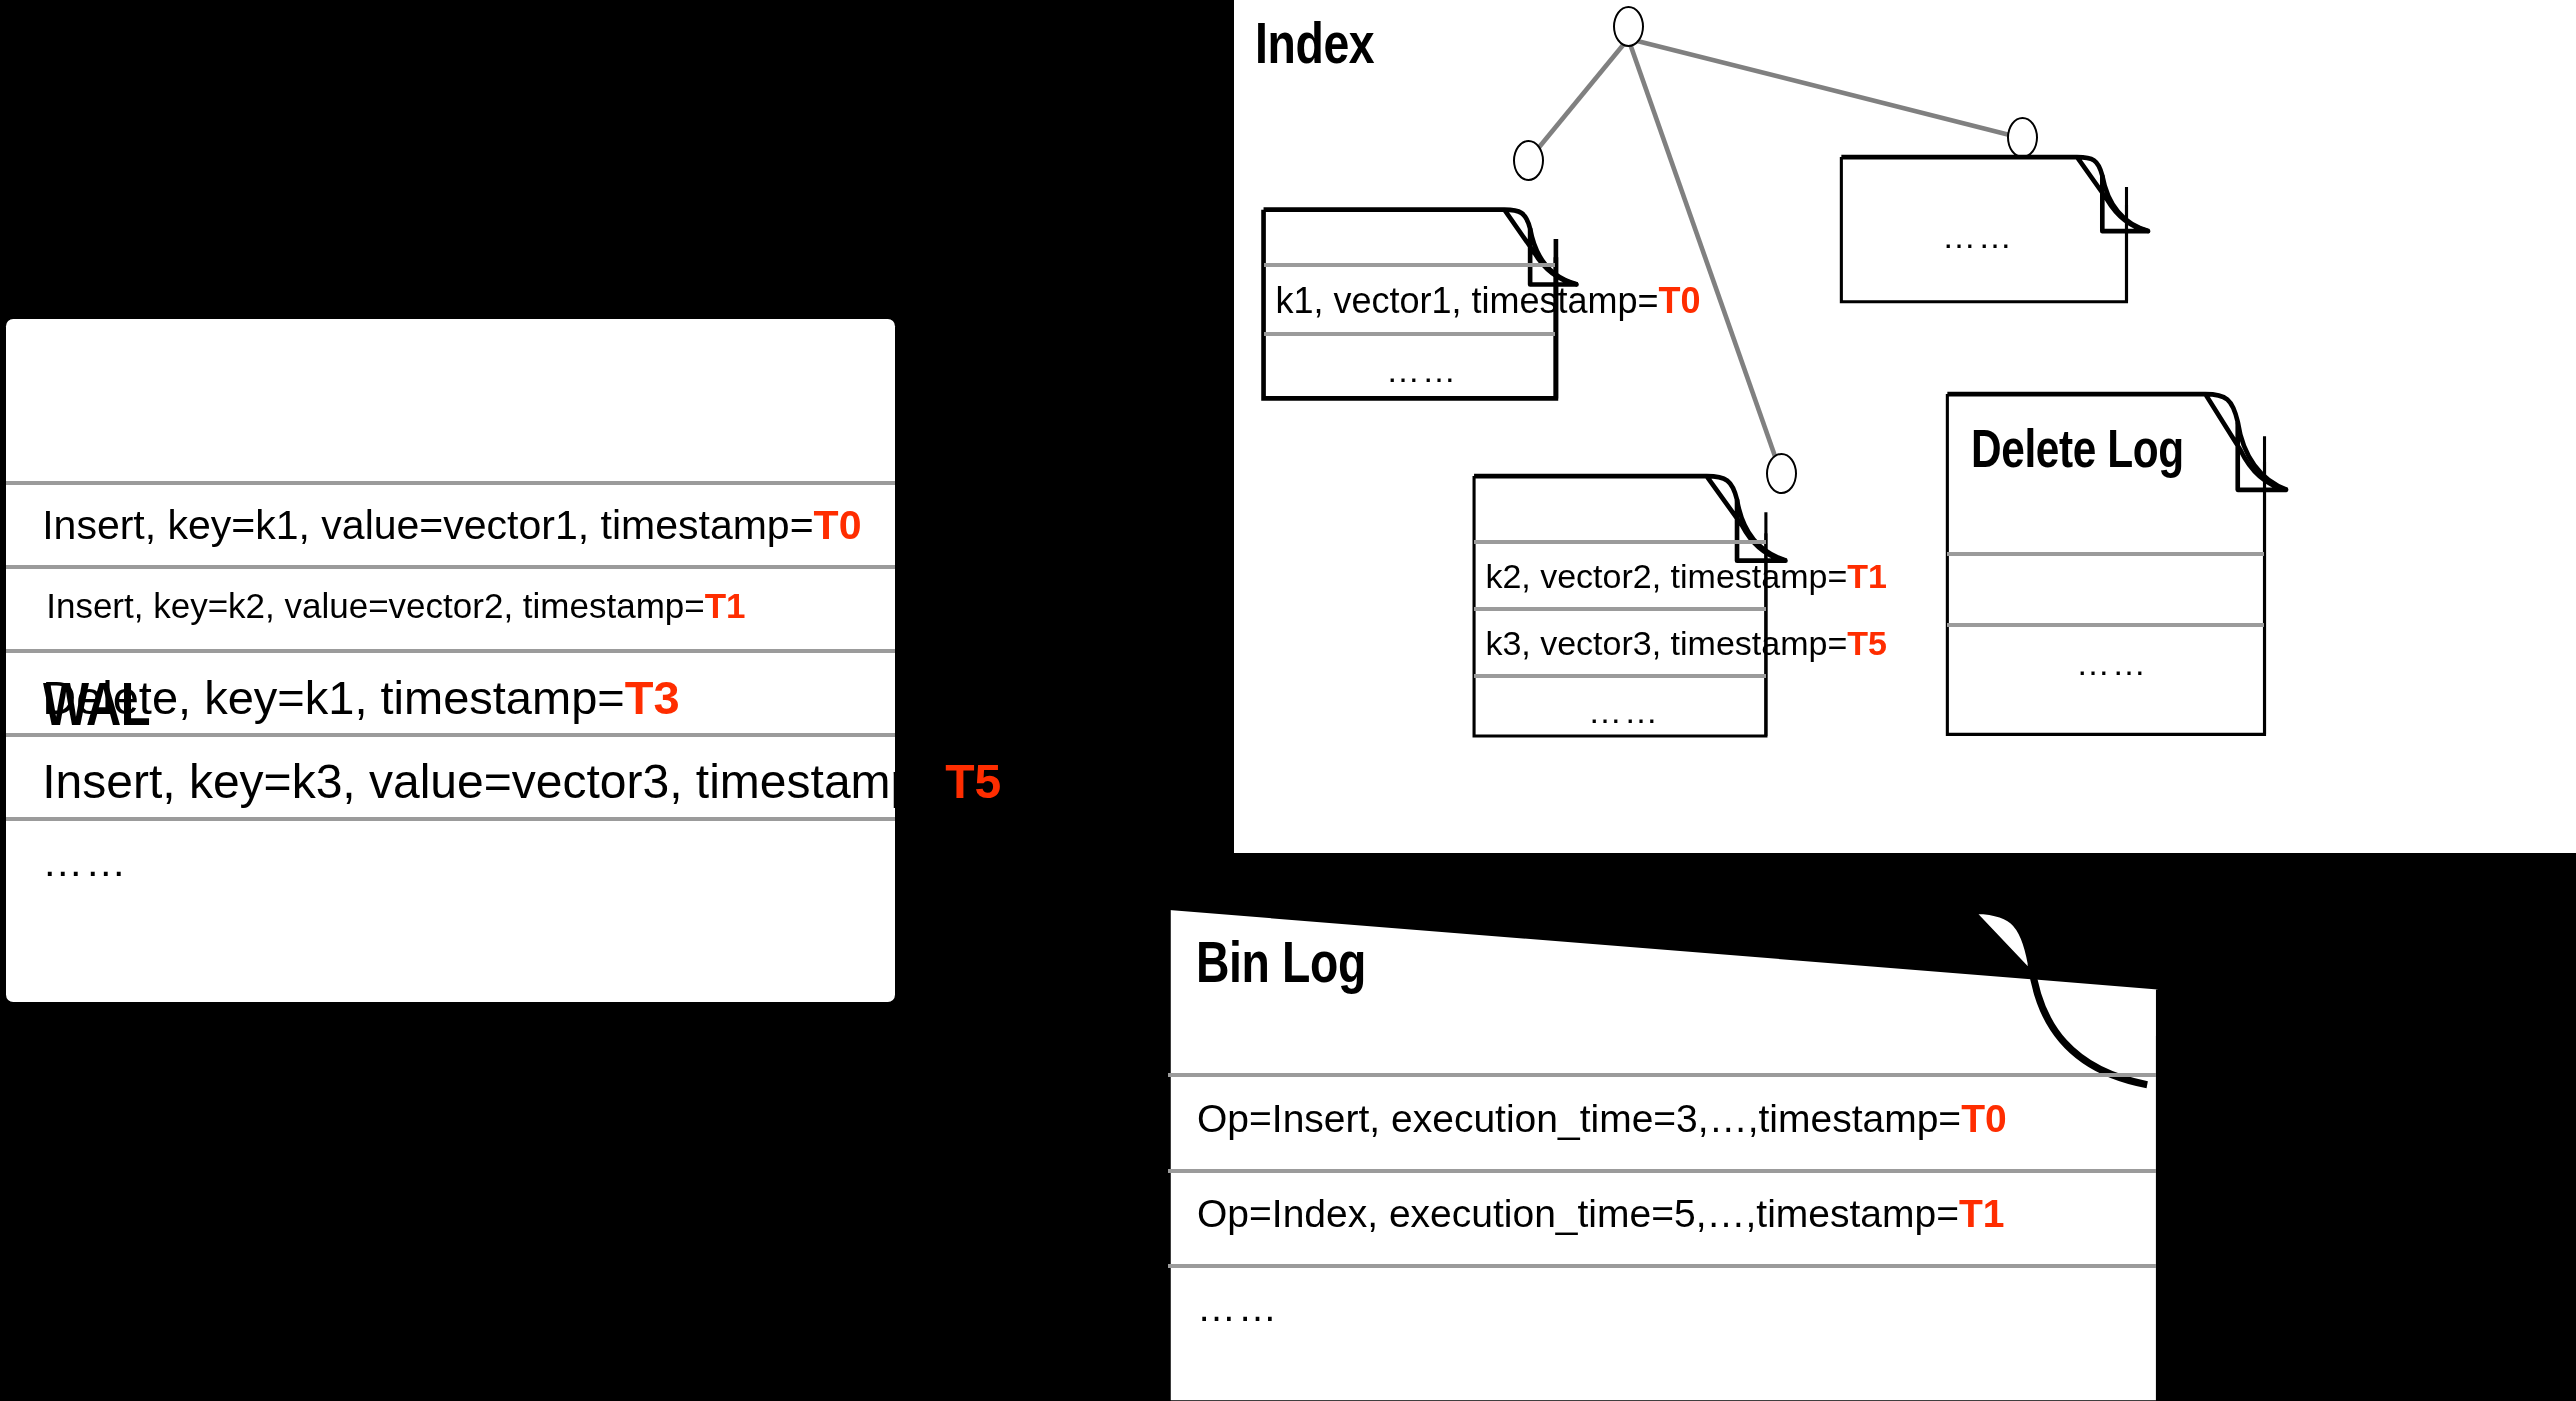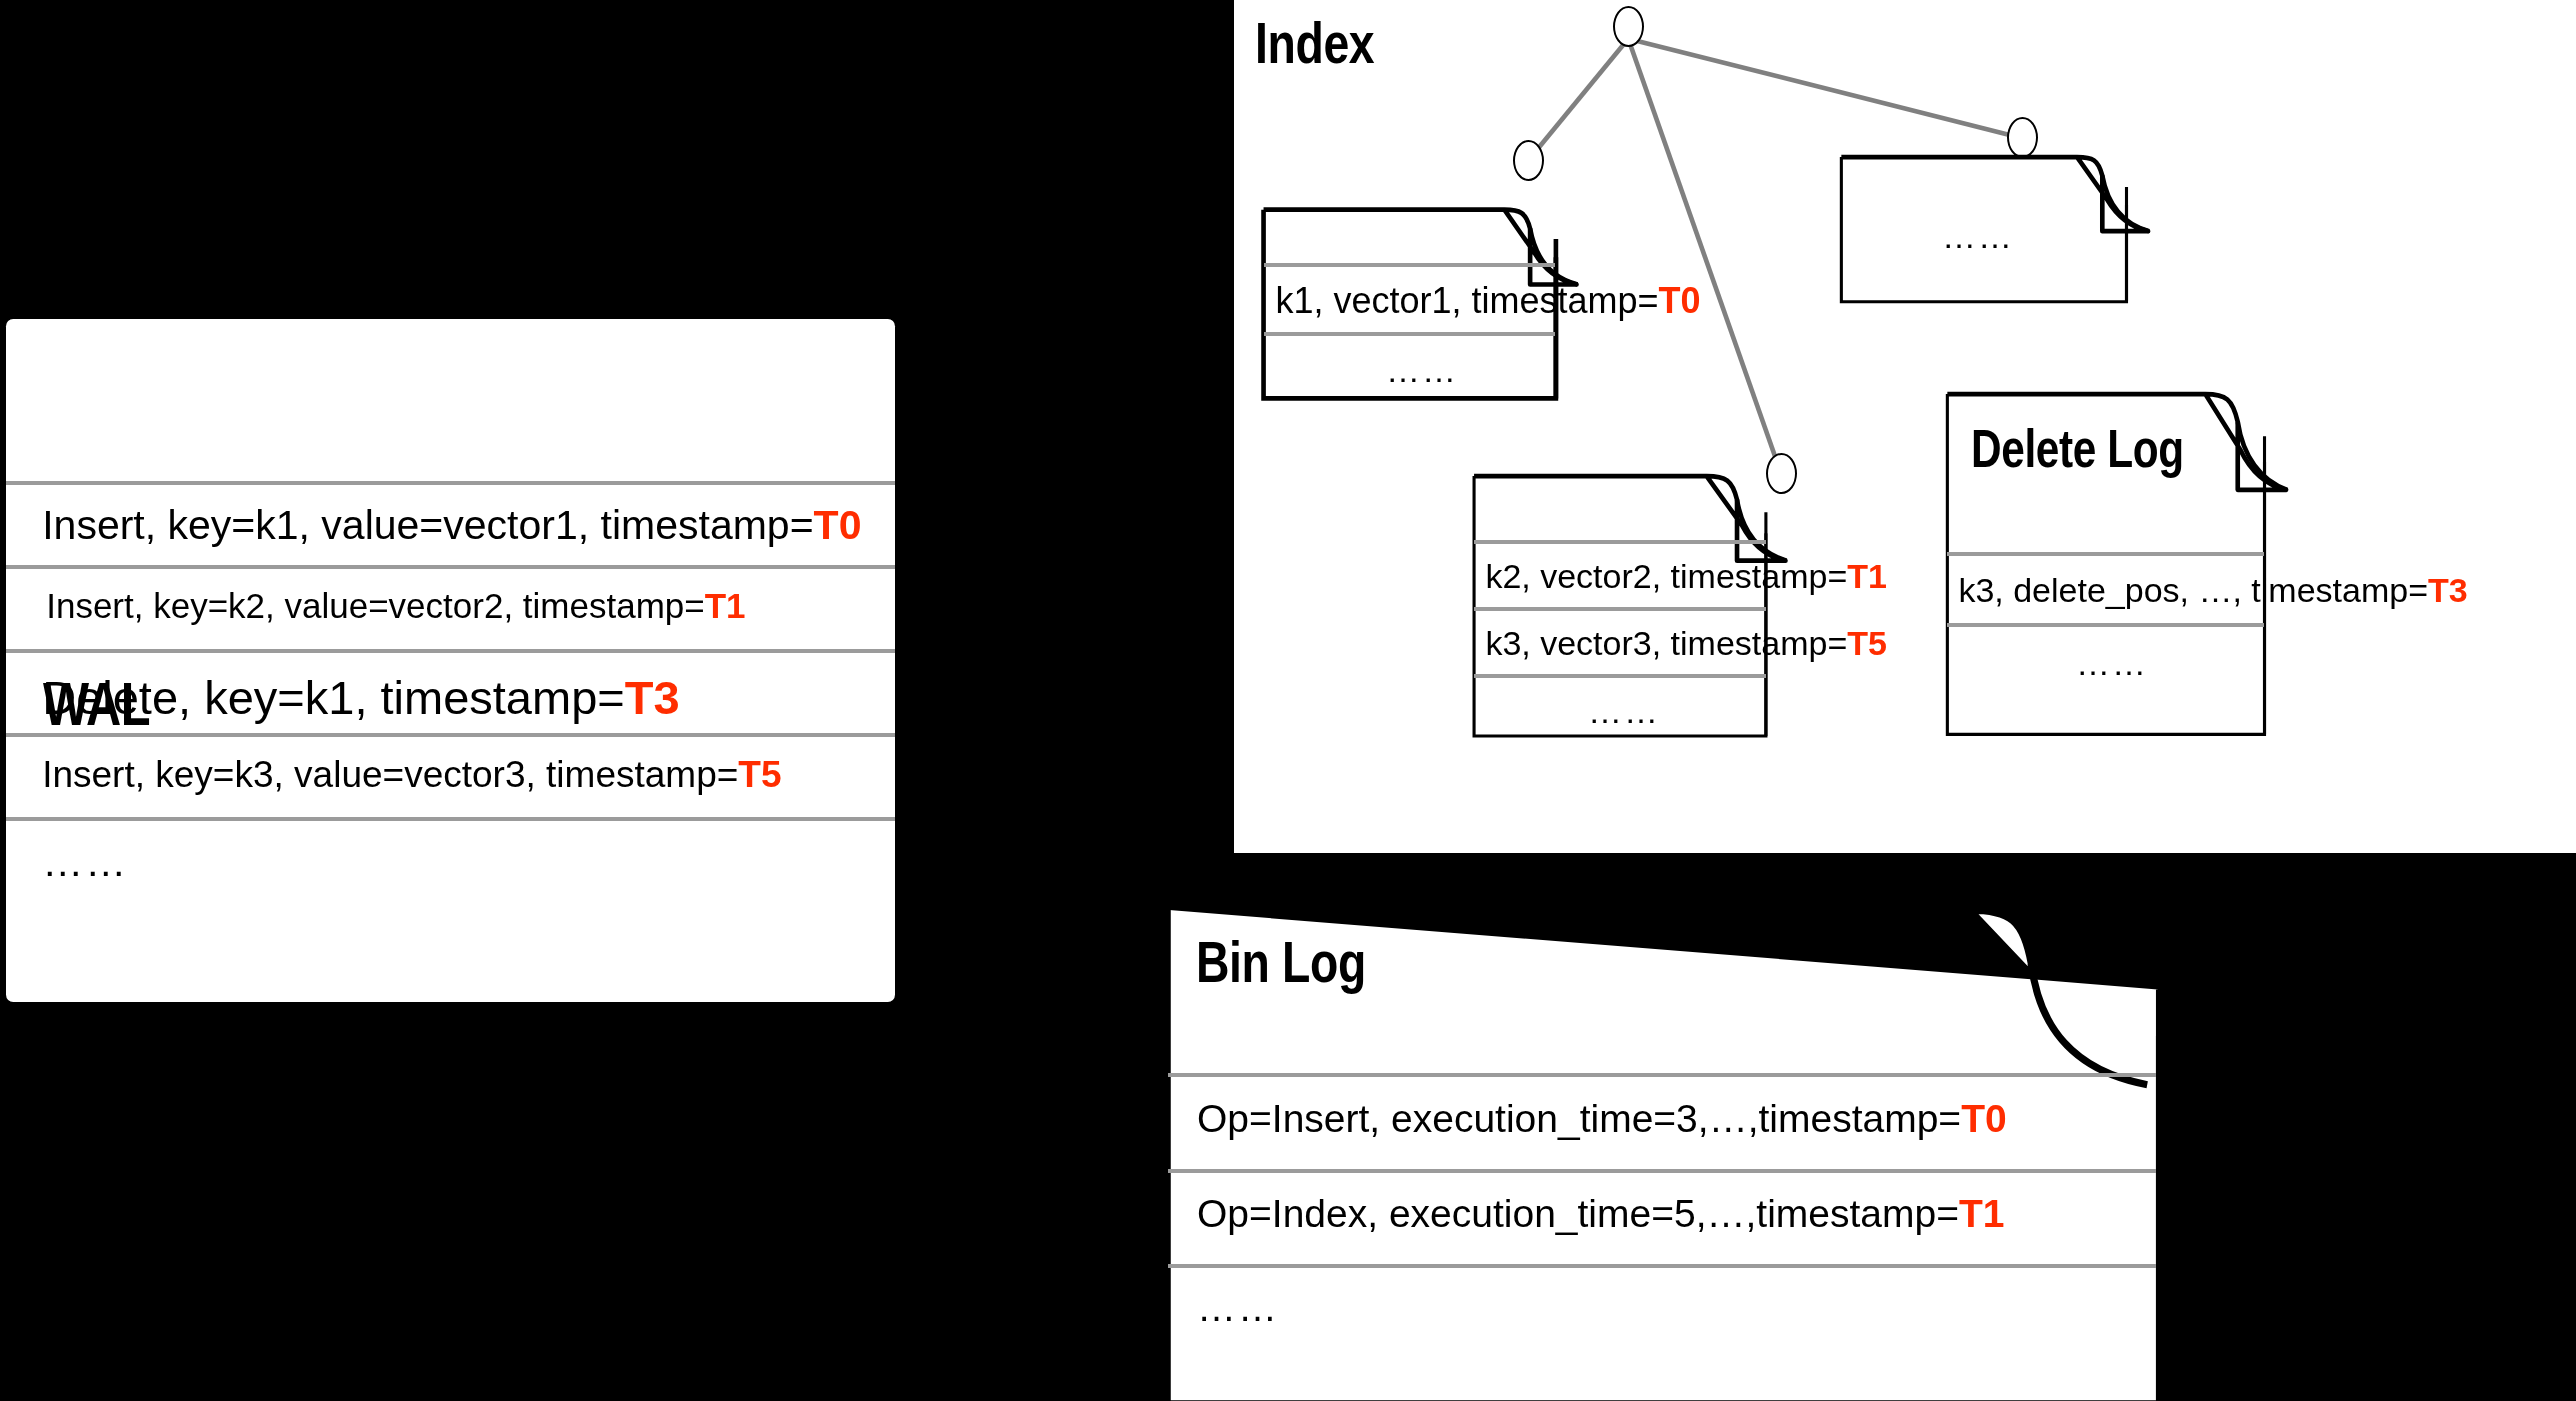--- a/index.html
+++ b/index.html
@@ -87,21 +87,21 @@
     <div class="row-text" style="left:40px;top:267px;font-size:35px;">
       <span>Insert, key=k2, value=vector2, timestamp=</span><span class="ts">T1</span>
     </div>
 
     <div class="sep" style="left:0;top:330px;width:889px;"></div>
     <div class="row-text" style="left:36px;top:351px;font-size:47px;">
       <span>Delete, key=k1, timestamp=</span><span class="ts">T3</span>
     </div>
 
     <div class="sep" style="left:0;top:414px;width:889px;"></div>
-    <div class="row-text" style="left:36px;top:435px;font-size:37px;">
+    <div class="row-text" style="left:36px;top:435px;font-size:48px;">
       <span>Insert, key=k3, value=vector3, timestamp=</span><span class="ts">T5</span>
     </div>
 
     <div class="sep" style="left:0;top:498px;width:889px;"></div>
     <div class="dots" style="left:36px;top:520px;font-size:41px;">……</div>
   </div>
 
   <div class="panel" style="left:1234px;top:0px;width:1577px;height:853px;">
 
     <div class="panel-title" style="left:20.6px;top:9.3px;font-size:58px;">Index</div>
@@ -173,23 +173,20 @@
     <div class="note" style="left:711px;top:392px;width:319px;height:345px;">
       <svg width="361" height="381" viewBox="0 0 700 740">
         <path d="M4,4 H505 C545,4 558,14 568,58 L568,190 H662 C624,181 594,156 573,112 L505,4" fill="none" stroke="#000" stroke-width="9" stroke-linejoin="round"></path>
         <path d="M4,4 V665 H620 V86" fill="none" stroke="#000" stroke-width="6"></path>
         <path d="M568,58 C578,124 612,172 664,190" fill="none" stroke="#000" stroke-width="9"></path>
         <path d="M620,665 V136" fill="none" stroke="#000" stroke-width="6"></path>
       </svg>
       <div class="note-body">
         <div class="panel-title" style="left:26px;top:26px;font-size:53px;">Delete Log</div>
         <div class="sep" style="left:1.5px;top:160px;width:317px;"></div>
-        <div class="row-text" style="left:13.4px;top:179px;font-size:34px;">
-          <span>k3, delete_pos, …, timestamp=</span><span class="ts">T3</span>
-        </div>
         <div class="sep" style="left:1.5px;top:231px;width:317px;"></div>
         <div class="dots" style="left:131px;top:252px;font-size:34px;">……</div>
       </div>
     </div>
 
   </div>
 
   <div class="note" style="left:1166px;top:907px;width:992px;height:495px;">
     <svg width="1056" height="515" viewBox="0 0 2050 1000">
       <path d="M6,6 H1560 C1640,6 1665,26 1680,110 L1680,345 H1900 C1830,328 1775,280 1742,198 L1560,6" fill="#ffffff" stroke="#000" stroke-width="14" stroke-linejoin="round"></path>

